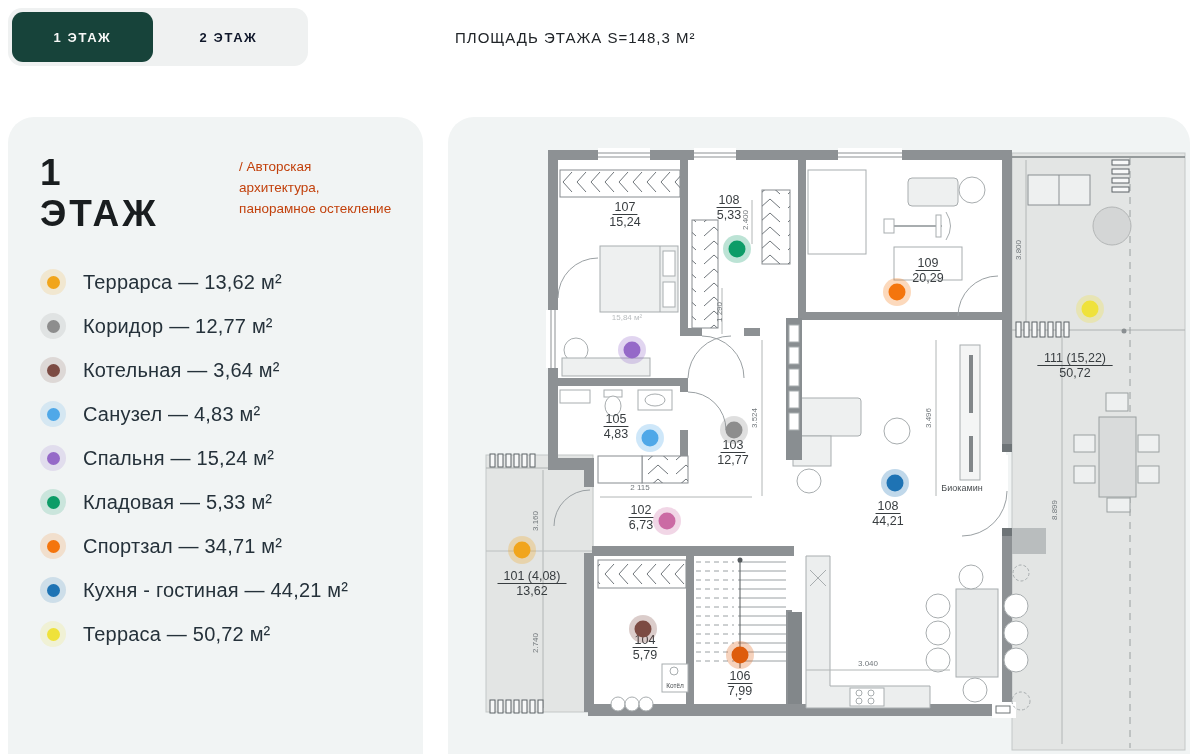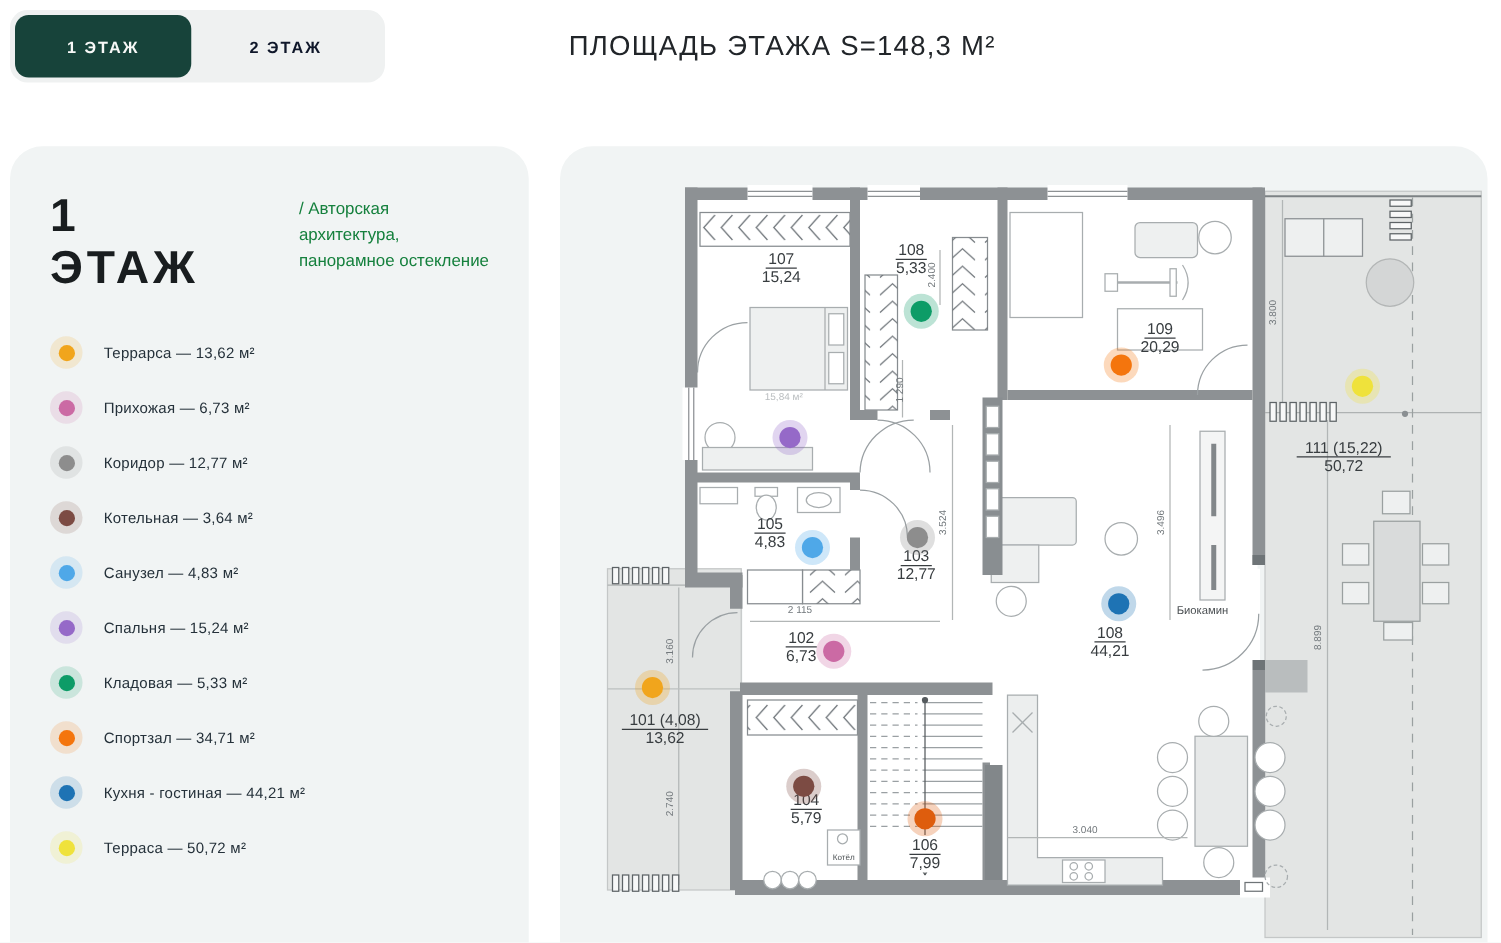--- a/index.html
+++ b/index.html
@@ -9,33 +9,33 @@
     -webkit-font-smoothing:antialiased;
   }
   .page{width:1201px;height:754px;position:relative;padding:8px 11px 13px 8px;box-sizing:border-box;}
   
   .topbar{display:flex;align-items:center;}
   .tabs{width:300px;height:58px;background:#eff1f1;border-radius:14px;display:flex;align-items:center;padding:4px;box-sizing:border-box;flex:none;}
   .tab{appearance:none;border:0;background:transparent;height:50px;border-radius:11px;
        font-family:inherit;font-size:13px;font-weight:700;letter-spacing:1.6px;color:#0f172a;
        flex:1;cursor:pointer;text-transform:uppercase;}
   .tab.active{background:#17433a;color:#f7f8f7;flex:none;width:141px;}
-  .area-title{margin-left:147px;font-size:22px;font-weight:500;letter-spacing:1px;color:#212529;}
+  .area-title{margin-left:147px;font-size:15px;font-weight:500;letter-spacing:1px;color:#212529;}
   
   .content{display:flex;gap:25px;margin-top:51px;}
   .panel{width:415px;flex:none;background:#f1f4f4;border-radius:26px;height:680px;
          box-sizing:border-box;padding:36px 28px 0 32px;}
   .panel-head{display:flex;align-items:flex-start;gap:44px;}
   .panel-title{margin:0;font-size:37px;font-weight:600;letter-spacing:3px;color:#191d1f;line-height:1.1;}
-  .panel-subtitle{font-size:13.5px;color:#15803d;line-height:1.55;padding-top:4px;}
+  .panel-subtitle{font-size:13.5px;color:#c2410c;line-height:1.55;padding-top:4px;}
   .legend{list-style:none;margin:26px 0 0 0;padding:0;}
   .legend-item{display:flex;align-items:center;height:44px;cursor:pointer;}
   .dot{width:26px;height:26px;border-radius:50%;display:flex;align-items:center;justify-content:center;flex:none;background:var(--h);}
   .dot::after{content:'';width:13px;height:13px;border-radius:50%;background:var(--c);}
-  .legend-label{margin-left:17px;font-size:12px;color:#25313a;letter-spacing:.2px;}
+  .legend-label{margin-left:17px;font-size:20px;color:#25313a;letter-spacing:.2px;}
   .plan-card{flex:1;background:#f1f4f4;border-radius:26px;height:680px;overflow:hidden;}
   .plan-card svg{display:block;width:100%;height:auto;}
   
   .rnum,.rarea{font-size:12.5px;fill:#383d40;font-weight:500;}
   .dim{font-size:8px;fill:#72787c;}
   .note{fill:#4a4f52;}
   .faint{fill:#b9bdbf;}
 </style>
 </head>
 <body>
@@ -57,24 +57,20 @@
         <h1 class="panel-title">1 ЭТАЖ</h1>
         <div class="panel-subtitle">
           <span>/ Авторская архитектура,</span><br>
           <span>панорамное остекление</span>
         </div>
       </div>
       <ul class="legend" id="legend">
           <li class="legend-item">
             <span class="dot" style="--c: #F1A51C; --h: rgba(241,165,28,0.17);"></span>
             <span class="legend-label">Террарса — 13,62 м²</span>
-          </li>
-          <li class="legend-item">
-            <span class="dot" style="--c: #CB6AA4; --h: rgba(203,106,164,0.17);"></span>
-            <span class="legend-label">Прихожая — 6,73 м²</span>
           </li>
           <li class="legend-item">
             <span class="dot" style="--c: #8D8D8D; --h: rgba(141,141,141,0.17);"></span>
             <span class="legend-label">Коридор — 12,77 м²</span>
           </li>
           <li class="legend-item">
             <span class="dot" style="--c: #7C4B43; --h: rgba(124,75,67,0.17);"></span>
             <span class="legend-label">Котельная — 3,64 м²</span>
           </li>
           <li class="legend-item">

